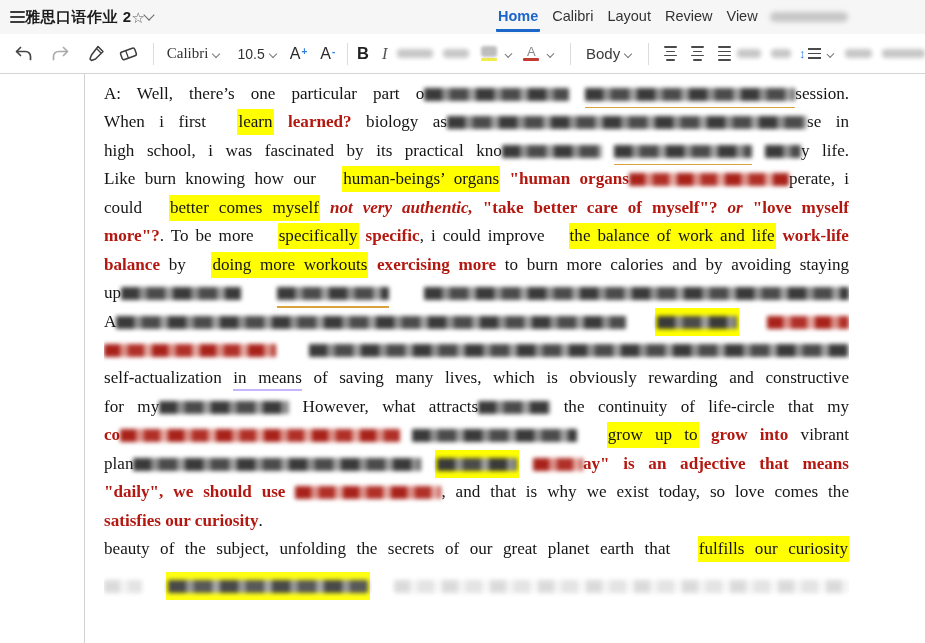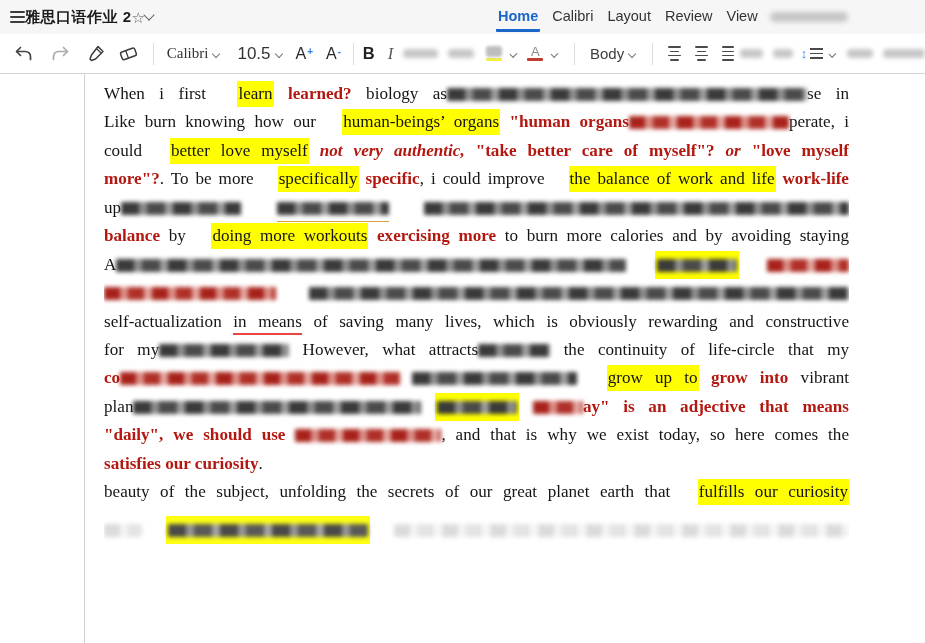--- a/index.html
+++ b/index.html
@@ -20,21 +20,21 @@
   .tabs{position:absolute;left:496px;top:0;height:34px;display:flex;align-items:center;gap:10px;}
   .tab{font-size:14.5px;color:#333;padding:6px 2px 5px;cursor:pointer;border-bottom:3px solid transparent;}
   .tab.active{color:#1a66c9;font-weight:700;border-bottom:3px solid #1a66c9;border-radius:1px;}
   .tabblur{width:78px;height:10px;border-radius:5px;background:#c6c6c6;filter:blur(2.4px);}
 
   
   .toolbar{position:absolute;left:0;top:34px;width:925px;height:40px;background:#fff;
            border-bottom:1px solid #d4d4d4;display:flex;align-items:center;padding-left:14px;box-sizing:border-box;}
   .ti{display:flex;align-items:center;justify-content:center;cursor:pointer;}
   .vdiv{width:1px;height:22px;background:#dcdcdc;margin:0 9px;}
-  .tbtxt{font-size:17px;color:#333;}
+  .tbtxt{font-size:14px;color:#333;}
   .undo svg,.redo svg{display:block;}
   .redo{opacity:.45;}
   .fontname{margin:0 4px 0 4px;}
   .fsz{margin-left:14px;}
   .btnA{font-size:16px;color:#2b2b2b;font-weight:500;position:relative;}
   .btnA sup{font-size:10px;color:#2f7fe8;font-weight:700;position:relative;top:-2px;left:1px;}
   .bold-b{font-size:16.5px;font-weight:700;color:#222;}
   .ital-i{font-size:16.5px;font-style:italic;color:#555;font-family:"Liberation Serif",serif;filter:blur(.4px);}
   .tbblur{height:9px;border-radius:4px;background:#c7c7c7;filter:blur(2.2px);}
   .colorbtn{display:flex;flex-direction:column;align-items:center;gap:1px;}
@@ -53,21 +53,21 @@
   .page-left-edge{position:absolute;left:84px;top:74px;bottom:0;width:1px;background:#d2d2d2;}
   .doc{position:absolute;left:104px;top:80px;width:745px;
        font-family:"Liberation Serif","DejaVu Serif",serif;font-size:17.1px;line-height:28.45px;color:#151515;}
   .line{height:28.45px;overflow:hidden;text-align:justify;text-align-last:justify;}
   .line.nojust{text-align:left;text-align-last:left;}
   .line.tail{margin-top:9px;opacity:.92;}
   .t-p{color:#151515;}
   .t-hl{color:#151515;background:#ffff00;padding:3px 1px 4px;margin-left:17px;}
   .t-r{color:#b3170f;font-weight:700;}
   .t-ri{color:#b3170f;font-weight:700;font-style:italic;}
-  .t-pu{color:#151515;border-bottom:2px solid #ef4444;padding-bottom:2px;}
+  .t-pu{color:#151515;border-bottom:2px solid #c4b5fd;padding-bottom:2px;}
   .bw{display:inline-block;line-height:0;}
   .bw.hlbg{background:#ffff00;padding:8px 2px 7px;}
   .bw.uline{border-bottom:2.5px solid #d9a23c;padding-bottom:6px;}
   .bl{display:inline-block;height:13px;border-radius:1px;filter:blur(2.3px);vertical-align:-2px;}
   .b-d{background:repeating-linear-gradient(90deg,#3a3a3a 0 18px,#8d8d8d 18px 26px,#4b4b4b 26px 44px,#9d9d9d 44px 52px);}
   .b-r{background:repeating-linear-gradient(90deg,#a8221a 0 16px,#da8d86 16px 24px,#b03028 24px 40px,#e2a49d 40px 48px);}
   .b-l{background:repeating-linear-gradient(90deg,#cfcfcf 0 16px,#efefef 16px 24px,#dadada 24px 40px,#f4f4f4 40px 48px);opacity:.8;}
 </style>
 </head>
 <body>
@@ -186,29 +186,31 @@
         <span></span>
       </span>
   </div>
   <span class="chev-s" style="margin-right:12px;"></span>
   <div class="tbblur" style="width:34px;margin-right:10px;"></div>
   <div class="tbblur" style="width:56px;margin-right:0;"></div>
 </div>
 
 <div class="page-left-edge"></div>
 <div class="doc" id="doc">
+    <div class="line"><span class="t-p">A: Well, there’s one particular part o</span><span class="bw"><span class="bl b-d" style="width: 145px;"></span></span> <span class="bw uline"><span class="bl b-d" style="width: 210px;"></span></span><span class="t-p">session.</span></div>
     <div class="line"><span class="t-p">When i first</span> <span class="t-hl">learn</span> <span class="t-r">learned?</span> <span class="t-p">biology as</span><span class="bw"><span class="bl b-d" style="width: 360px;"></span></span><span class="t-p">se in</span></div>
+    <div class="line"><span class="t-p">high school, i was fascinated by its practical kno</span><span class="bw"><span class="bl b-d" style="width: 100px;"></span></span> <span class="bw uline"><span class="bl b-d" style="width: 138px;"></span></span> <span class="bw"><span class="bl b-d" style="width: 36px;"></span></span><span class="t-p">y life.</span></div>
     <div class="line"><span class="t-p">Like burn knowing how our</span> <span class="t-hl">human-beings’ organs</span> <span class="t-r">"human organs</span><span class="bw"><span class="bl b-r" style="width: 160px;"></span></span><span class="t-p">perate, i</span></div>
-    <div class="line"><span class="t-p">could</span> <span class="t-hl">better love myself</span> <span class="t-ri">not very authentic,</span> <span class="t-r">"take better care of myself"?</span> <span class="t-ri">or</span> <span class="t-r">"love myself</span></div>
+    <div class="line"><span class="t-p">could</span> <span class="t-hl">better comes myself</span> <span class="t-ri">not very authentic,</span> <span class="t-r">"take better care of myself"?</span> <span class="t-ri">or</span> <span class="t-r">"love myself</span></div>
     <div class="line"><span class="t-r">more"?</span><span class="t-p">. To be more</span> <span class="t-hl">specifically</span> <span class="t-r">specific</span><span class="t-p">, i could improve</span> <span class="t-hl">the balance of work and life</span> <span class="t-r">work-life</span></div>
+    <div class="line"><span class="t-r">balance</span> <span class="t-p">by</span> <span class="t-hl">doing more workouts</span> <span class="t-r">exercising more</span> <span class="t-p">to burn more calories and by avoiding staying</span></div>
     <div class="line"><span class="t-p">up</span><span class="bw"><span class="bl b-d" style="width: 120px;"></span></span> <span class="bw uline"><span class="bl b-d" style="width: 112px;"></span></span> <span class="bw"><span class="bl b-d" style="width: 425px;"></span></span></div>
-    <div class="line"><span class="t-r">balance</span> <span class="t-p">by</span> <span class="t-hl">doing more workouts</span> <span class="t-r">exercising more</span> <span class="t-p">to burn more calories and by avoiding staying</span></div>
     <div class="line"><span class="t-p">A</span><span class="bw"><span class="bl b-d" style="width: 510px;"></span></span> <span class="bw hlbg"><span class="bl b-d" style="width: 80px;"></span></span> <span class="bw"><span class="bl b-r" style="width: 82px;"></span></span></div>
     <div class="line"><span class="bw"><span class="bl b-r" style="width: 172px;"></span></span> <span class="bw"><span class="bl b-d" style="width: 540px;"></span></span></div>
     <div class="line"><span class="t-p">self-actualization</span> <span class="t-pu">in means</span> <span class="t-p">of saving many lives, which is obviously rewarding and constructive</span></div>
     <div class="line"><span class="t-p">for my</span><span class="bw"><span class="bl b-d" style="width: 130px;"></span></span> <span class="t-p">However, what attracts</span><span class="bw"><span class="bl b-d" style="width: 72px;"></span></span> <span class="t-p">the continuity of life-circle that my</span></div>
     <div class="line"><span class="t-r">co</span><span class="bw"><span class="bl b-r" style="width: 280px;"></span></span> <span class="bw"><span class="bl b-d" style="width: 165px;"></span></span> <span class="t-hl">grow up to</span> <span class="t-r">grow into</span> <span class="t-p">vibrant</span></div>
     <div class="line"><span class="t-p">plan</span><span class="bw"><span class="bl b-d" style="width: 288px;"></span></span> <span class="bw hlbg"><span class="bl b-d" style="width: 80px;"></span></span> <span class="bw"><span class="bl b-r" style="width: 50px;"></span></span><span class="t-r">ay" is an adjective that means</span></div>
-    <div class="line"><span class="t-r">"daily", we should use</span> <span class="bw"><span class="bl b-r" style="width: 146px;"></span></span><span class="t-p">, and that is why we exist today, so here comes the</span></div>
+    <div class="line"><span class="t-r">"daily", we should use</span> <span class="bw"><span class="bl b-r" style="width: 146px;"></span></span><span class="t-p">, and that is why we exist today, so love comes the</span></div>
     <div class="line nojust"><span class="t-r">satisfies our curiosity</span><span class="t-p">.</span></div>
     <div class="line"><span class="t-p">beauty of the subject, unfolding the secrets of our great planet earth that</span> <span class="t-hl">fulfills our curiosity</span></div>
     <div class="line tail"><span class="bw"><span class="bl b-l" style="width: 38px;"></span></span> <span class="bw hlbg"><span class="bl b-d" style="width: 200px;"></span></span> <span class="bw"><span class="bl b-l" style="width: 455px;"></span></span></div>
   </div>
 
 </body></html>

